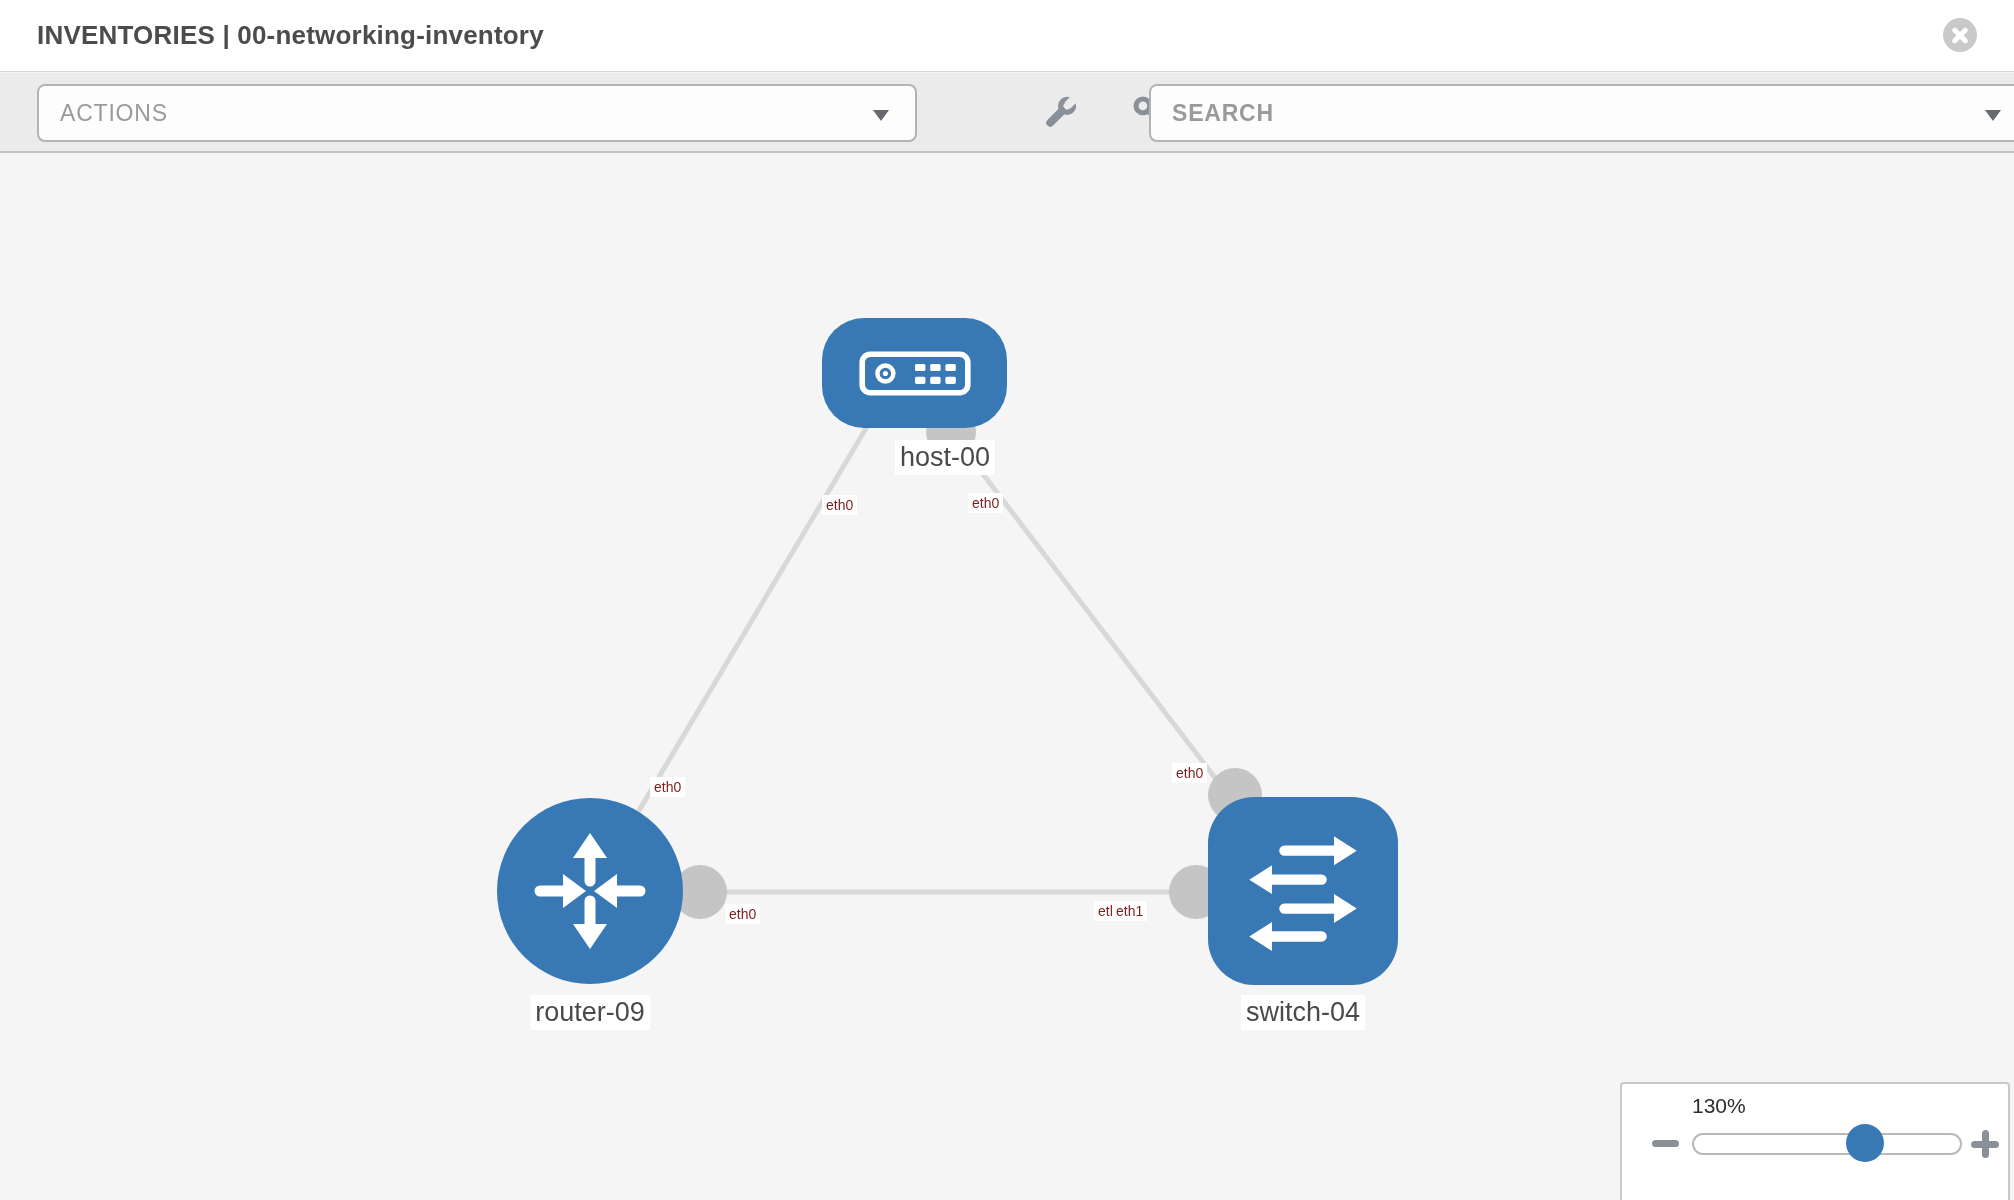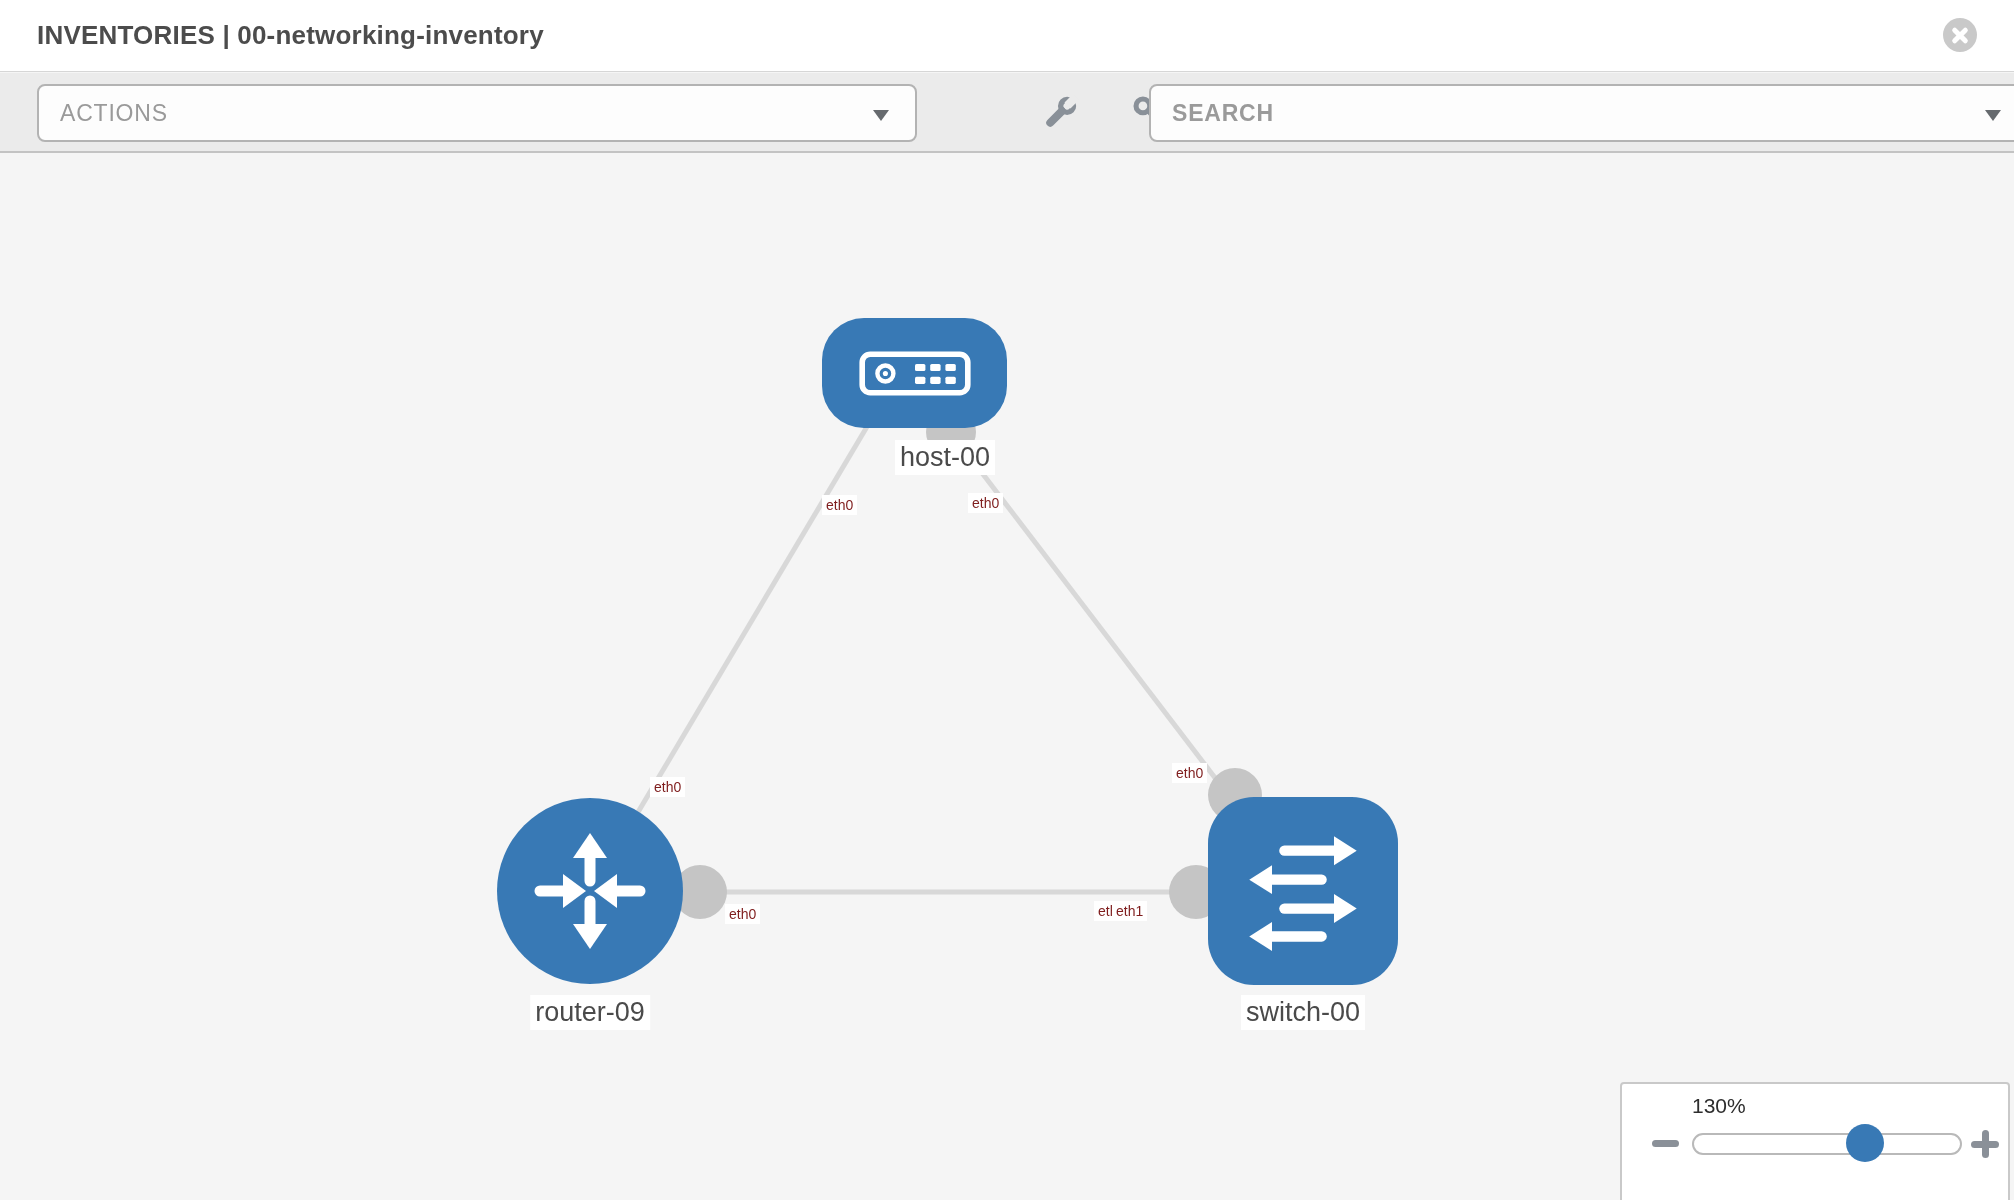--- a/index.html
+++ b/index.html
@@ -213,21 +213,21 @@
         <line x1="42" y1="77" x2="94" y2="77"></line>
         <polygon points="112,77 90,63 90,91" stroke="none"></polygon>
         <line x1="78" y1="104" x2="26" y2="104"></line>
         <polygon points="8,104 30,90 30,118" stroke="none"></polygon>
       </g>
     </svg>
   </div>
 
   <div class="graph-label node-label lbl-host">host-00</div>
   <div class="graph-label node-label lbl-router">router-09</div>
-  <div class="graph-label node-label lbl-switch">switch-00</div>
+  <div class="graph-label node-label lbl-switch">switch-04</div>
 
   <div class="graph-label if-label if-host-left">eth0</div>
   <div class="graph-label if-label if-host-right">eth0</div>
   <div class="graph-label if-label if-router-top">eth0</div>
   <div class="graph-label if-label if-switch-top">eth0</div>
   <div class="graph-label if-label if-router-right">eth0</div>
   <div class="graph-label if-label if-switch-left-back">eth1</div>
   <div class="graph-label if-label if-switch-left-front">eth1</div>
 
   <div class="zoom-panel">

